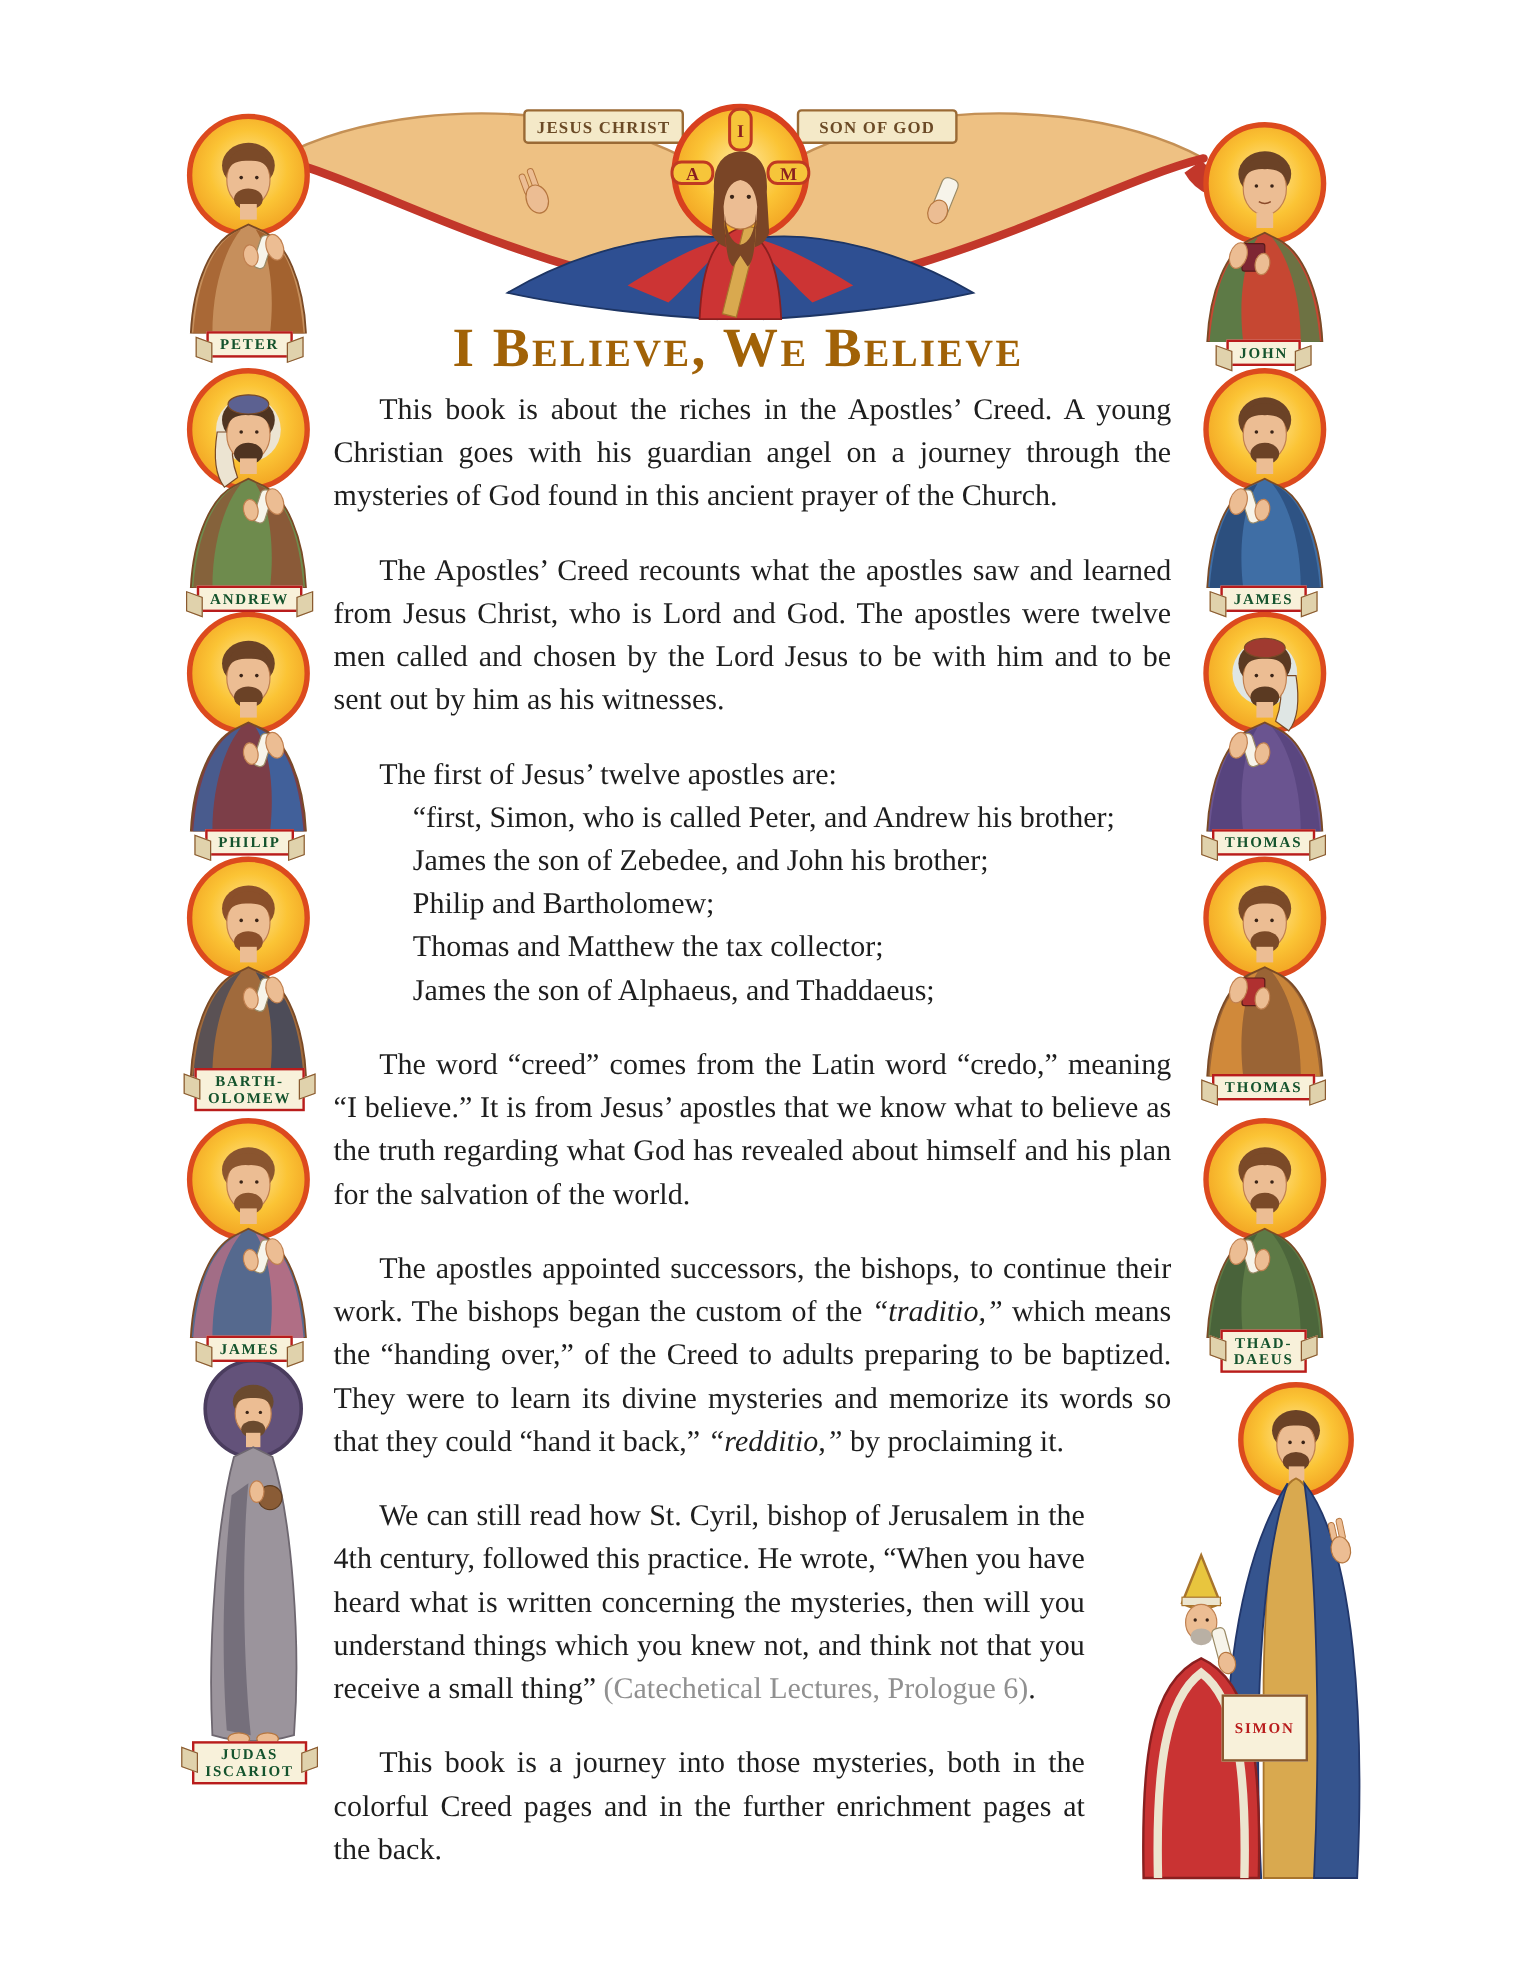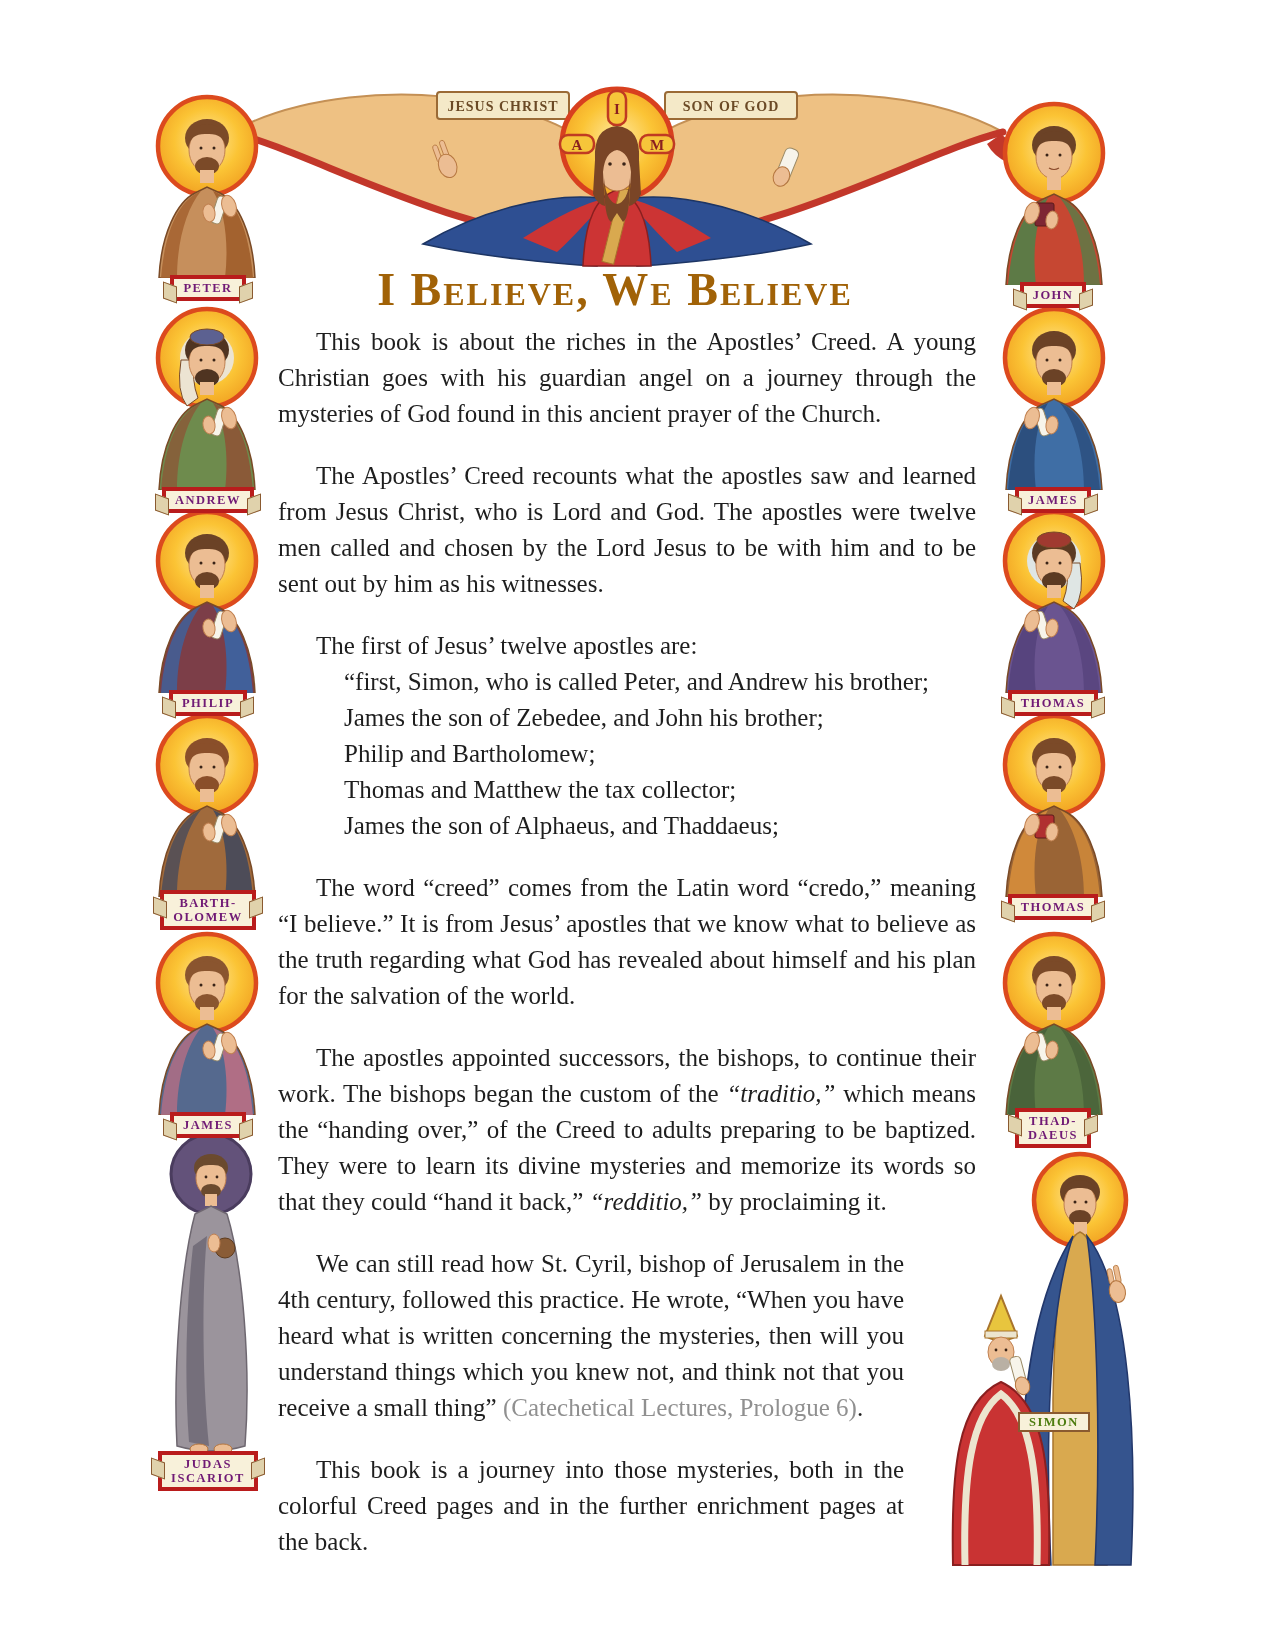--- a/index.html
+++ b/index.html
@@ -21,36 +21,36 @@
   .it{font-style:italic;}
   .cite{color:#909090;}
   .quote-block{margin:0 0 26px;}
   .q-intro{margin:0;text-indent:38px;}
   .q-line{margin:0;padding-left:66px;text-align:left;}
   .figure-intrude{float:right;width:72px;height:350px;}
   .apostle{position:absolute;width:130px;text-align:center;}
   .apostle svg{display:block;margin:0 auto;}
   .ribbon{
     position:relative;display:inline-block;margin:-7px auto 0;
-    background:#f8f1da;border:4px solid #b91c1c;color:#701a75;
+    background:#f8f1da;border:2px solid #b91c1c;color:#14532d;
     font-size:12.5px;font-weight:bold;letter-spacing:1.5px;line-height:14px;
     padding:2px 9px;text-align:center;z-index:1;
   }
   .ribbon::before{
     content:"";position:absolute;left:-11px;top:5px;width:12px;height:15px;
     background:#e0d2ac;border:1.5px solid #8a5a30;transform:skewY(20deg);z-index:-1;
   }
   .ribbon::after{
     content:"";position:absolute;right:-11px;top:5px;width:12px;height:15px;
     background:#e0d2ac;border:1.5px solid #8a5a30;transform:skewY(-20deg);z-index:-1;
   }
   .plaque{
-    position:absolute;background:#f8f1da;border:2px solid #8a5a30;color:#4d7c0f;
+    position:absolute;background:#f8f1da;border:2px solid #8a5a30;color:#b91c1c;
     font-size:12.5px;font-weight:bold;letter-spacing:1.5px;line-height:14px;
-    padding:1px 9px;text-align:left;
+    padding:19px 9px;text-align:left;
   }
   .scroll-label{font-size:14px;font-weight:bold;letter-spacing:1px;fill:#6b4a26;}
   .halo-letter{font-size:15px;font-weight:bold;fill:#8a1f1f;font-family:"Liberation Serif",serif;}
 </style>
 </head>
 <body>
 
 <svg width="0" height="0" style="position:absolute" aria-hidden="true">
   <defs>
     <radialGradient id="haloGrad" cx="50%" cy="45%" r="60%">

